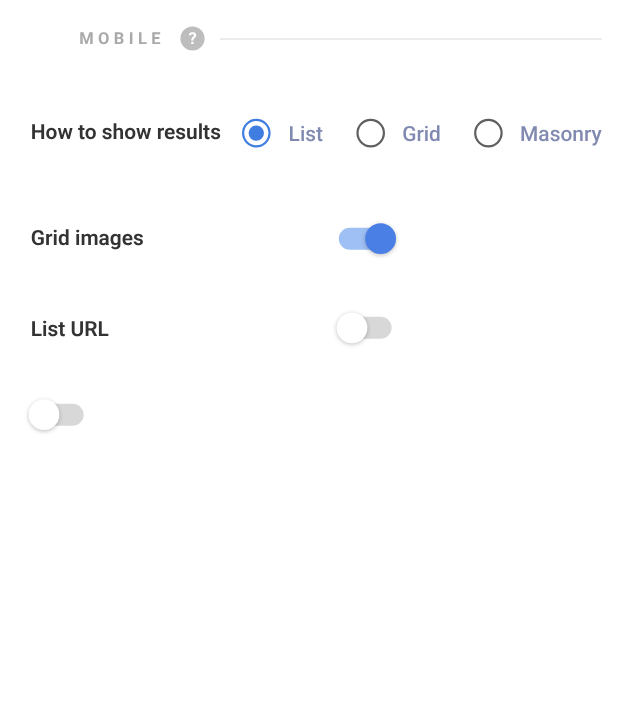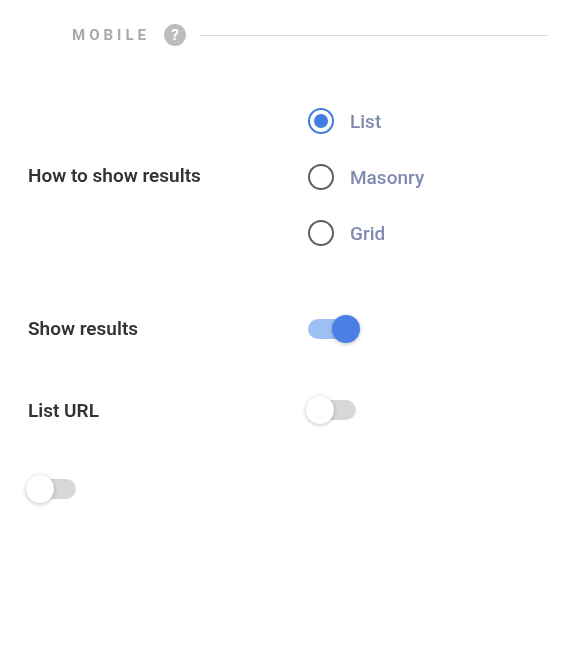--- a/index.html
+++ b/index.html
@@ -62,21 +62,20 @@
       font-weight: 600;
       color: #333333;
       line-height: 1.35;
       padding-right: 12px;
     }
     .setting-control {
       flex: 1;
     }
     .radio-group {
       display: flex;
-      flex-direction: column;
       gap: 30px;
       padding-top: 2px;
     }
     .radio-option {
       display: flex;
       align-items: center;
       gap: 16px;
       cursor: pointer;
     }
     .radio-circle {
@@ -153,31 +152,31 @@
 
 <div class="setting-row radio-block">
   <div class="setting-label">How to show results</div>
   <div class="setting-control radio-group">
     <div class="radio-option">
       <span class="radio-circle selected"></span>
       <span class="radio-label">List</span>
     </div>
     <div class="radio-option">
       <span class="radio-circle"></span>
-      <span class="radio-label">Masonry</span>
+      <span class="radio-label">Grid</span>
     </div>
     <div class="radio-option">
       <span class="radio-circle"></span>
-      <span class="radio-label">Grid</span>
+      <span class="radio-label">Masonry</span>
     </div>
   </div>
 </div>
 
 <div class="setting-row toggle-row">
-  <div class="setting-label">Show results</div>
+  <div class="setting-label">Grid images</div>
   <div class="setting-control">
     <div class="toggle on">
       <div class="toggle-track"></div>
       <div class="toggle-knob"></div>
     </div>
   </div>
 </div>
 
 <div class="setting-row toggle-row">
   <div class="setting-label">List URL</div>

